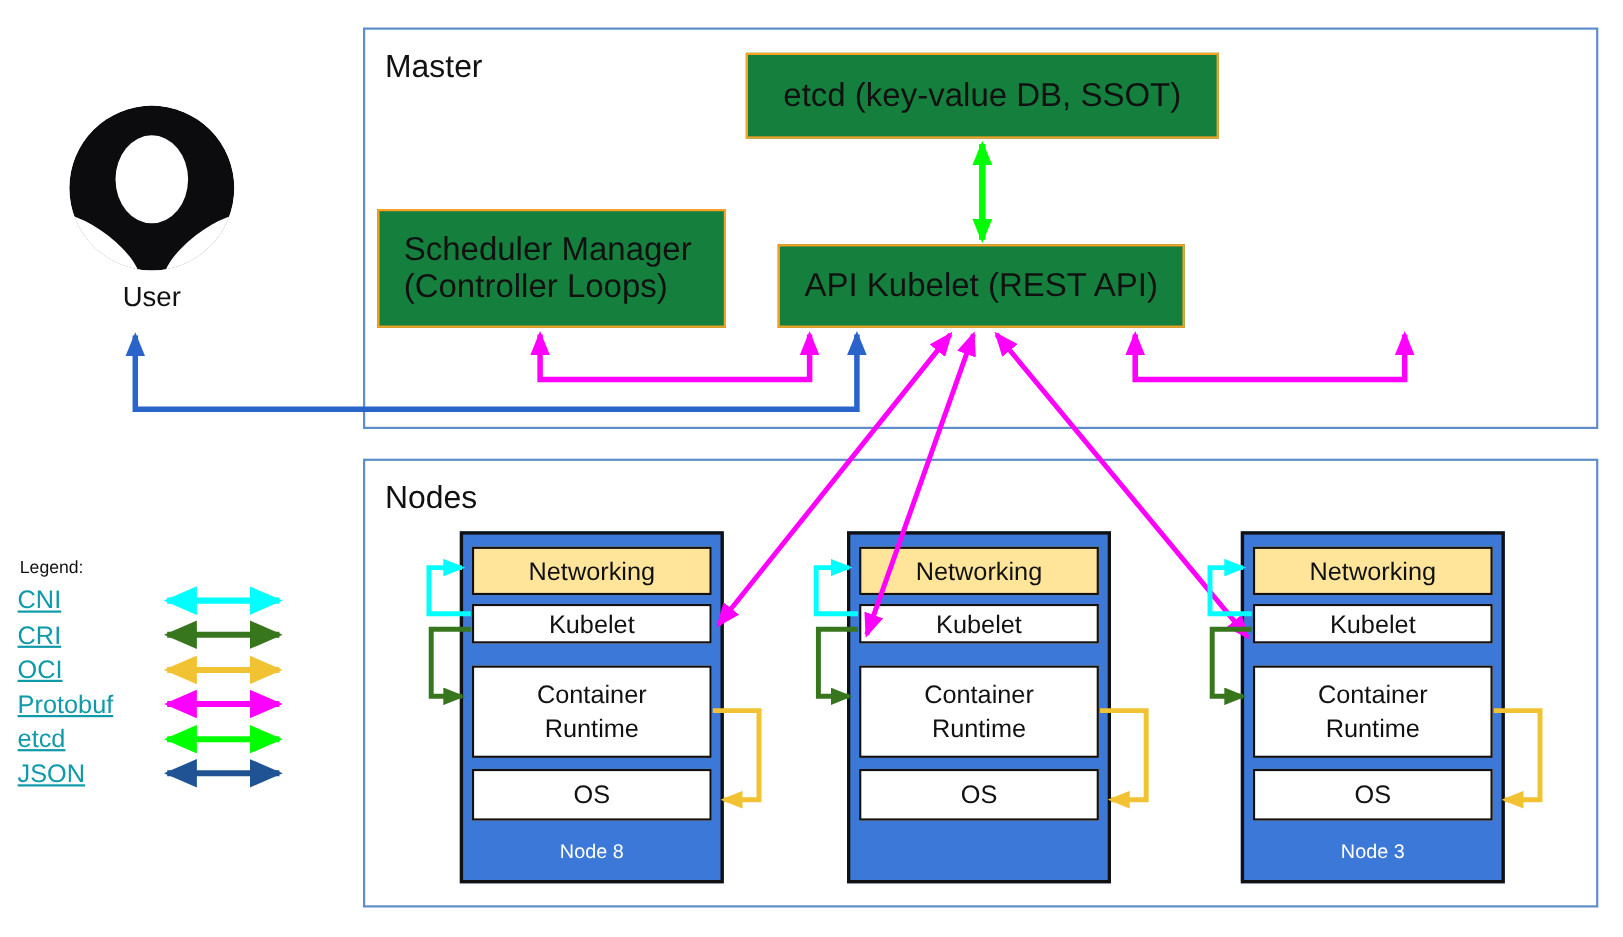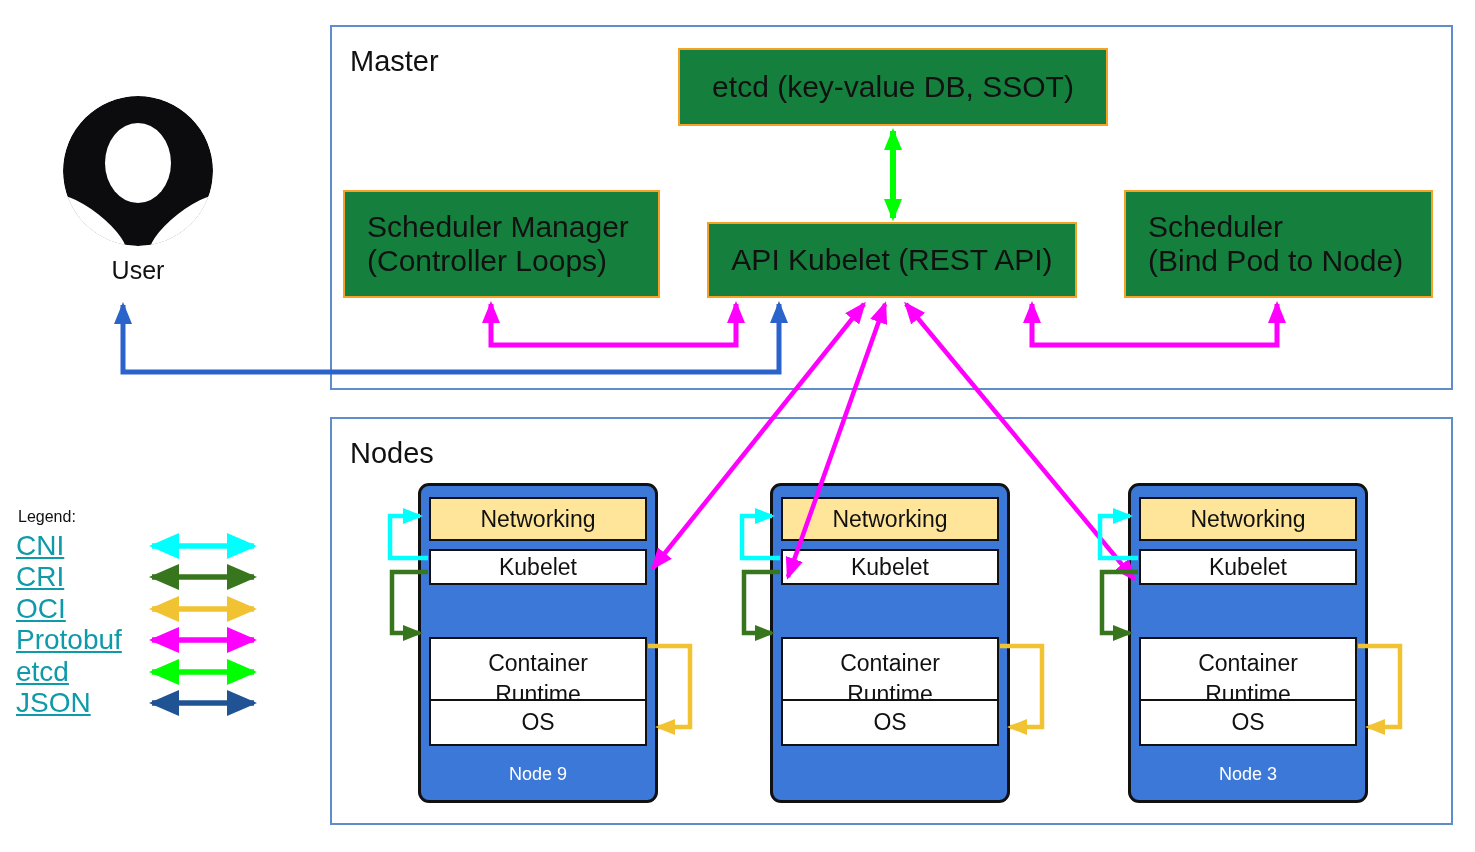--- a/index.html
+++ b/index.html
@@ -20,35 +20,35 @@
   .obox-etcd{left:678px;top:48px;width:430px;height:78px;}
   .obox-cm{left:343px;top:190px;width:317px;height:108px;}
   .obox-api{left:707px;top:222px;width:370px;height:76px;}
   .obox-sched{left:1124px;top:190px;width:309px;height:108px;}
 
   
   .avatar{position:absolute;left:63px;top:96px;width:150px;height:150px;}
   .user-label{position:absolute;left:63px;top:256px;width:150px;text-align:center;font-size:25px;}
 
   
-  .node{position:absolute;top:483px;width:240px;height:320px;background:#3c78d8;border:3px solid #111;border-radius:11px;}
+  .node{position:absolute;top:483px;width:240px;height:320px;background:#3c78d8;border:3px solid #111;border-radius:0;}
   .node-1{left:418px;} .node-2{left:770px;} .node-3{left:1128px;}
   .nbox{position:absolute;left:8px;width:218px;background:#fff;border:2.5px solid #111;display:flex;align-items:center;justify-content:center;text-align:center;font-size:23px;}
   .nbox-net{top:11px;height:44px;background:#ffe599;}
   .nbox-kub{top:63px;height:36px;}
-  .nbox-run{top:119px;height:84px;line-height:31px;margin-top:32px;}
+  .nbox-run{top:119px;height:84px;line-height:31px;}
   .nbox-run span{display:inline-block;max-width:132px;}
   .nbox-os{top:213px;height:47px;}
   .node-label{position:absolute;left:0;top:262px;width:100%;height:52px;line-height:52px;text-align:center;color:#fff;font-size:18px;}
 
   
   .legend{position:absolute;left:16px;top:508px;width:272px;}
   .legend-title{font-size:16px;color:#111;margin:0 0 4px 2px;}
   .legend-row{display:flex;align-items:center;height:31.5px;}
-  .legend-link{width:128px;font-size:28px;color:#0f9aaa;text-decoration:underline;cursor:pointer;}
+  .legend-link{width:128px;font-size:23px;color:#0f9aaa;text-decoration:underline;cursor:pointer;}
   .legend-arrow{width:122px;height:28px;display:block;}
 
   .overlay{position:absolute;left:0;top:0;z-index:6;pointer-events:none;}
 </style>
 </head>
 <body>
 
 <div class="canvas">
 
   <div class="container cont-master">
@@ -61,24 +61,20 @@
 
   <div class="obox center obox-etcd">
     <span>etcd (key-value DB, SSOT)</span>
   </div>
   <div class="obox twoline obox-cm">
     <span>Scheduler Manager</span>
     <span>(Controller Loops)</span>
   </div>
   <div class="obox center obox-api">
     <span>API Kubelet (REST API)</span>
-  </div>
-  <div class="obox twoline obox-sched">
-    <span>Scheduler</span>
-    <span>(Bind Pod to Node)</span>
   </div>
 
   <svg class="avatar" viewBox="0 0 150 150">
     <defs>
         <clipPath id="avclip">
           <circle cx="75" cy="75" r="75"></circle>
         </clipPath>
       </defs>
     <g clip-path="url(#avclip)">
       <circle cx="75" cy="75" r="75" fill="#0c0c0e"></circle>
@@ -89,21 +85,21 @@
   </svg>
   <div class="user-label">User</div>
 
   <div class="node node-1">
     <div class="nbox nbox-net">Networking</div>
     <div class="nbox nbox-kub">Kubelet</div>
     <div class="nbox nbox-run">
         <span>Container Runtime</span>
       </div>
     <div class="nbox nbox-os">OS</div>
-    <div class="node-label">Node 9</div>
+    <div class="node-label">Node 8</div>
   </div>
 
   <div class="node node-2">
     <div class="nbox nbox-net">Networking</div>
     <div class="nbox nbox-kub">Kubelet</div>
     <div class="nbox nbox-run">
         <span>Container Runtime</span>
       </div>
     <div class="nbox nbox-os">OS</div>
   </div>

